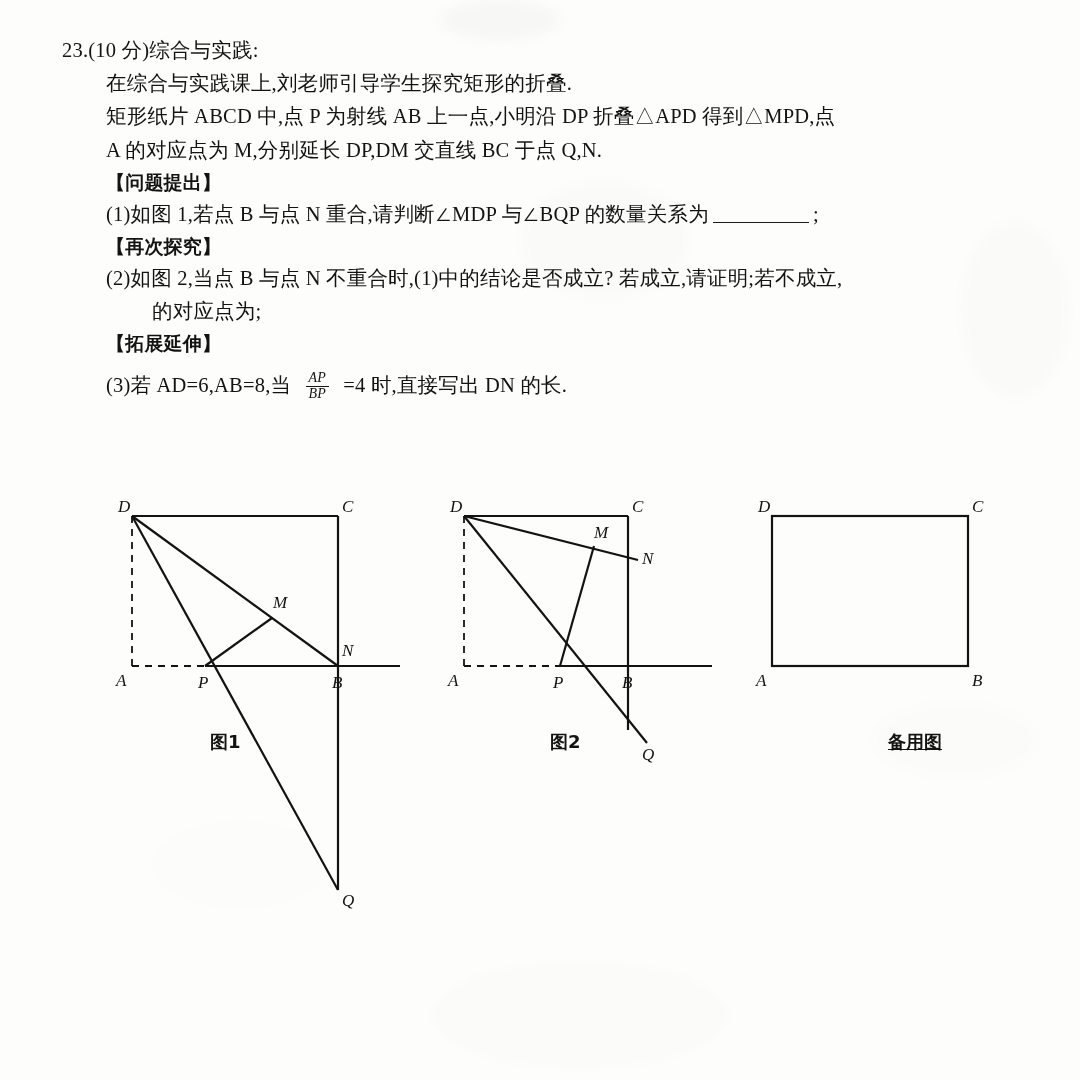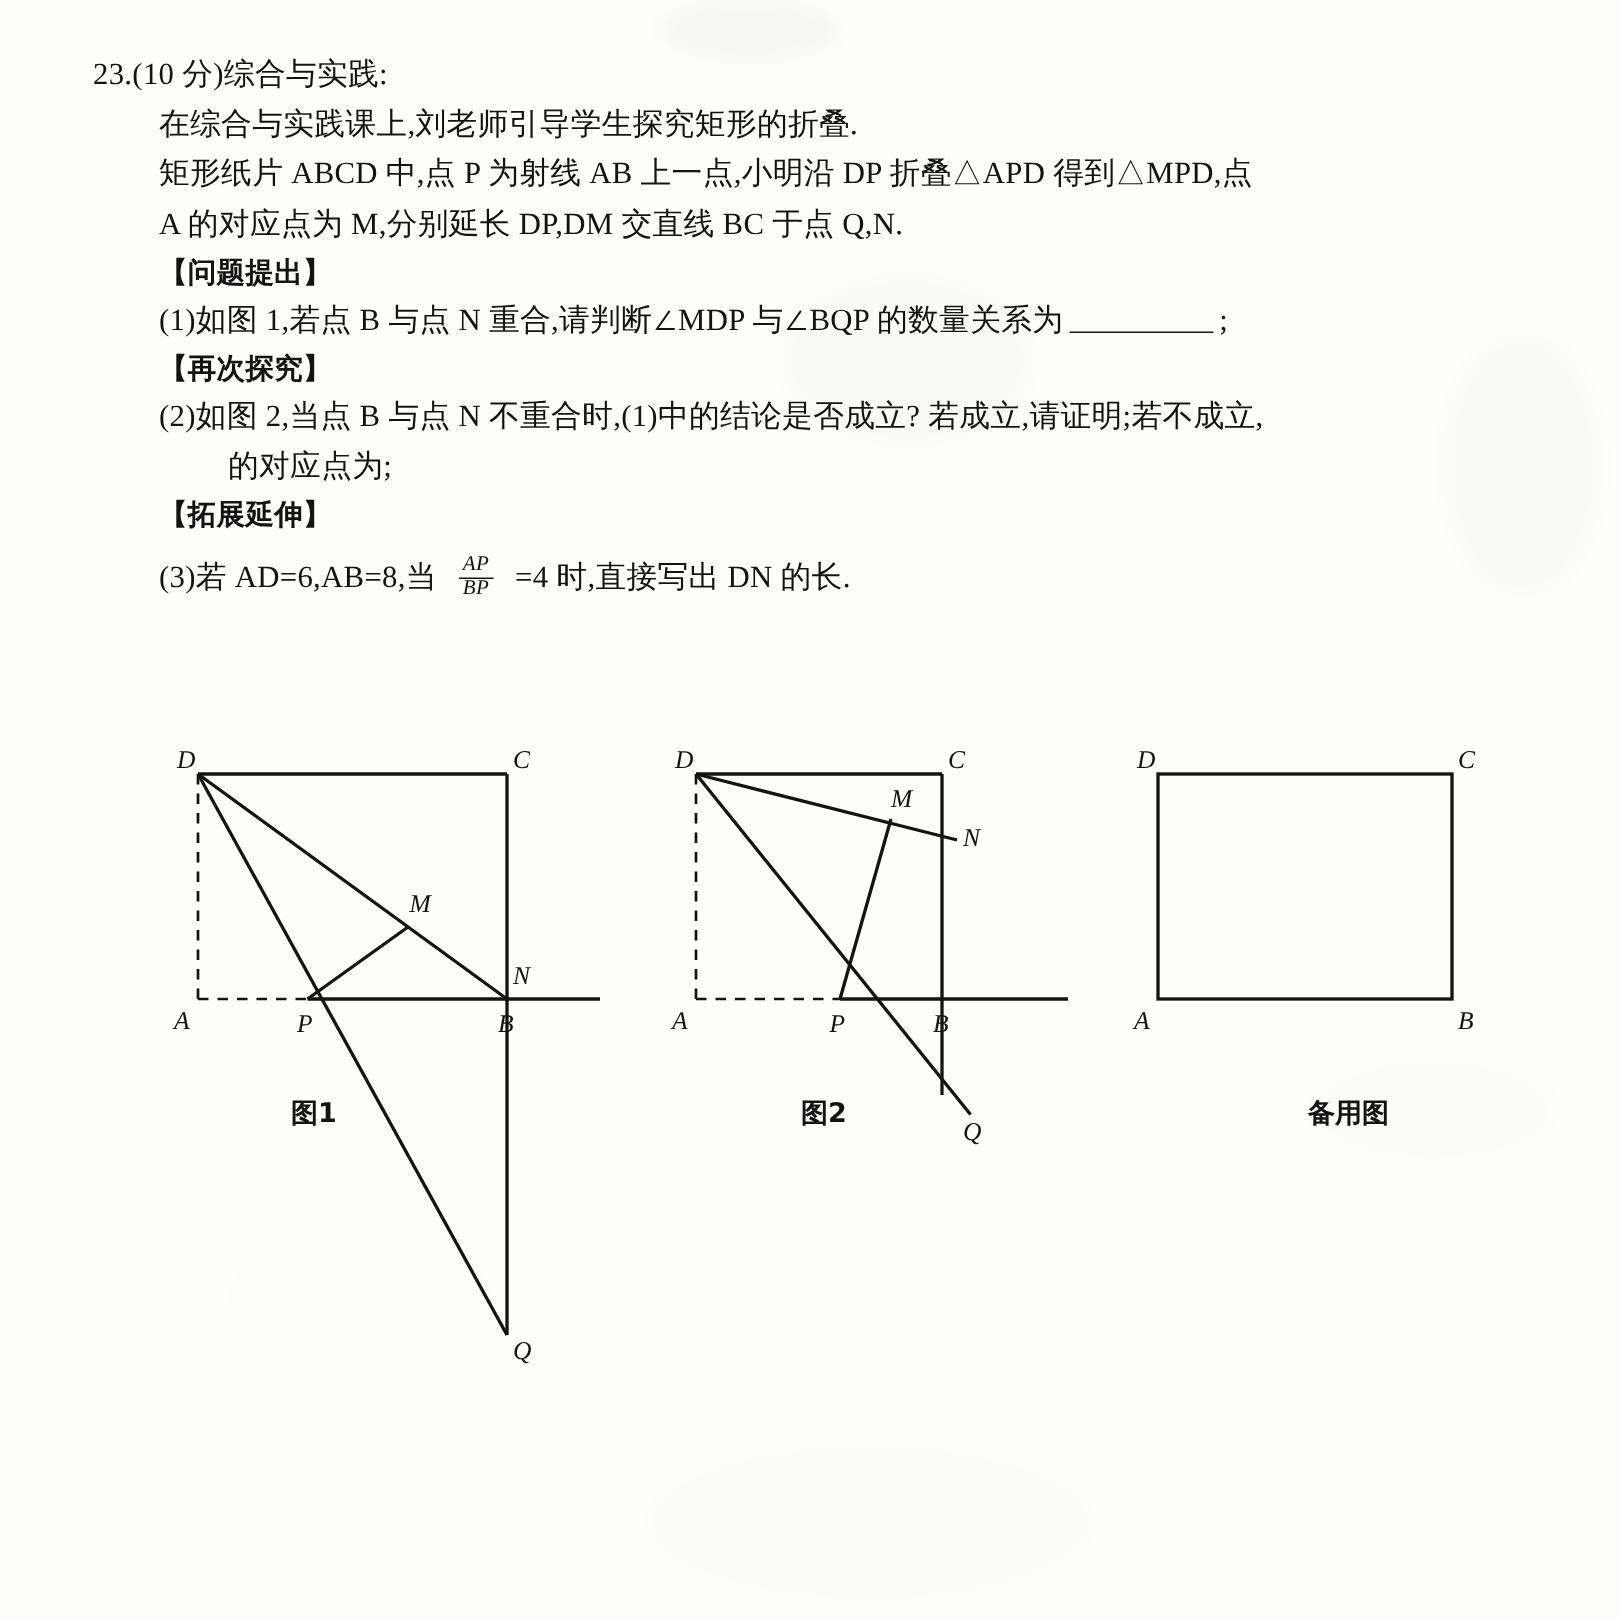--- a/index.html
+++ b/index.html
@@ -78,20 +78,21 @@
   .fig {
     position: absolute;
     top: 0;
   }
   .fig-caption {
     position: absolute;
     font-size: 18px;
     font-family: "DejaVu Sans", sans-serif;
     font-weight: 600;
     color: #131313;
+    margin-left: 16px;
   }
   svg text {
     font-family: "Liberation Serif", serif;
     font-style: italic;
     font-size: 17px;
     fill: #131313;
   }
 </style>
 </head>
 <body>
@@ -195,17 +196,17 @@
     </div>
 
     <div class="fig" style="left:750px;">
       <svg width="280" height="230" viewBox="0 0 280 230">
         <rect x="22" y="18" width="196" height="150" fill="none" stroke="#131313" stroke-width="2.2"></rect>
         <text x="8" y="14">D</text>
         <text x="222" y="14">C</text>
         <text x="6" y="188">A</text>
         <text x="222" y="188">B</text>
       </svg>
-      <div class="fig-caption" style="left:122px;top:232px;">备用图</div>
+      <div class="fig-caption" style="left:122px;top:232px;text-decoration:underline;">备用图</div>
     </div>
 
   </div>
 </div>
 
 </body></html>

